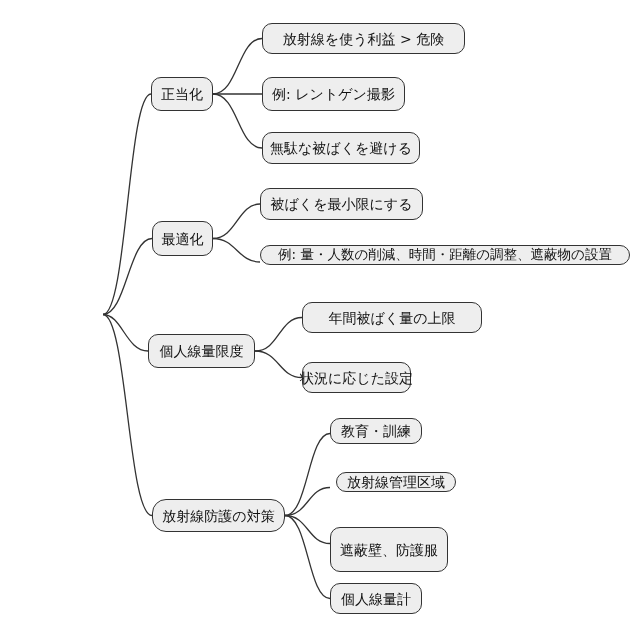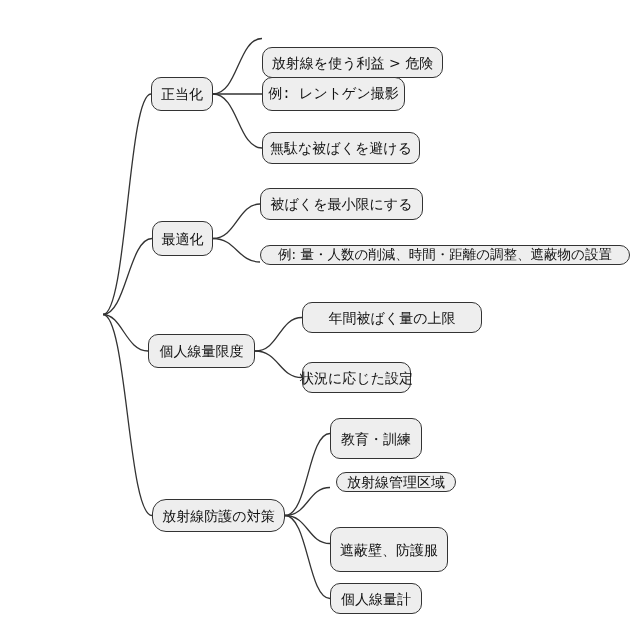--- a/index.html
+++ b/index.html
@@ -66,31 +66,31 @@
 
       <path d="M285,515.5 C308,515.5 308,433.5 330,433.5"></path>
       <path d="M285,515.5 C308,515.5 308,487.5 330,487.5"></path>
       <path d="M285,515.5 C308,515.5 308,543.5 330,543.5"></path>
       <path d="M285,515.5 C308,515.5 308,598.5 330,598.5"></path>
     </g>
   </svg>
 
 
   <div class="node" style="left:151px; top:77px; width:62px; height:34px;">正当化</div>
-  <div class="node" style="left:262px; top:23px; width:181px; height:31px;margin-top:24px;">放射線を使う利益 &gt; 危険</div>
-  <div class="node" style="left:262px; top:77px; width:143px; height:34px;font-family:Liberation Mono, monospace;">例: レントゲン撮影</div>
+  <div class="node" style="left:262px; top:23px; width:203px; height:31px;">放射線を使う利益 &gt; 危険</div>
+  <div class="node" style="left:262px; top:77px; width:143px; height:34px;">例: レントゲン撮影</div>
   <div class="node" style="left:262px; top:132px; width:158px; height:32px;">無駄な被ばくを避ける</div>
 
   <div class="node" style="left:152px; top:221px; width:61px; height:35px;">最適化</div>
   <div class="node" style="left:260px; top:188px; width:163px; height:32px;">被ばくを最小限にする</div>
   <div class="node small-text" style="left:260px; top:245px; width:370px; height:20px;">例: 量・人数の削減、時間・距離の調整、遮蔽物の設置</div>
 
   <div class="node" style="left:148px; top:334px; width:107px; height:34px;">個人線量限度</div>
   <div class="node" style="left:302px; top:302px; width:180px; height:31px;">年間被ばく量の上限</div>
   <div class="node" style="left:302px; top:362px; width:109px; height:31px;">状況に応じた設定</div>
 
   <div class="node" style="left:152px; top:499px; width:133px; height:33px;border-radius:14px;">放射線防護の対策</div>
-  <div class="node" style="left:330px; top:418px; width:92px; height:41px;text-align:right;">教育・訓練</div>
+  <div class="node" style="left:330px; top:418px; width:92px; height:26px;text-align:right;">教育・訓練</div>
   <div class="node" style="left:330px; top:472px; width:120px; height:20px;margin-left:6px;">放射線管理区域</div>
   <div class="node" style="left:330px; top:527px; width:118px; height:45px;">遮蔽壁、防護服</div>
   <div class="node" style="left:330px; top:583px; width:92px; height:31px;">個人線量計</div>
 
 </div>
 
 </body></html>

